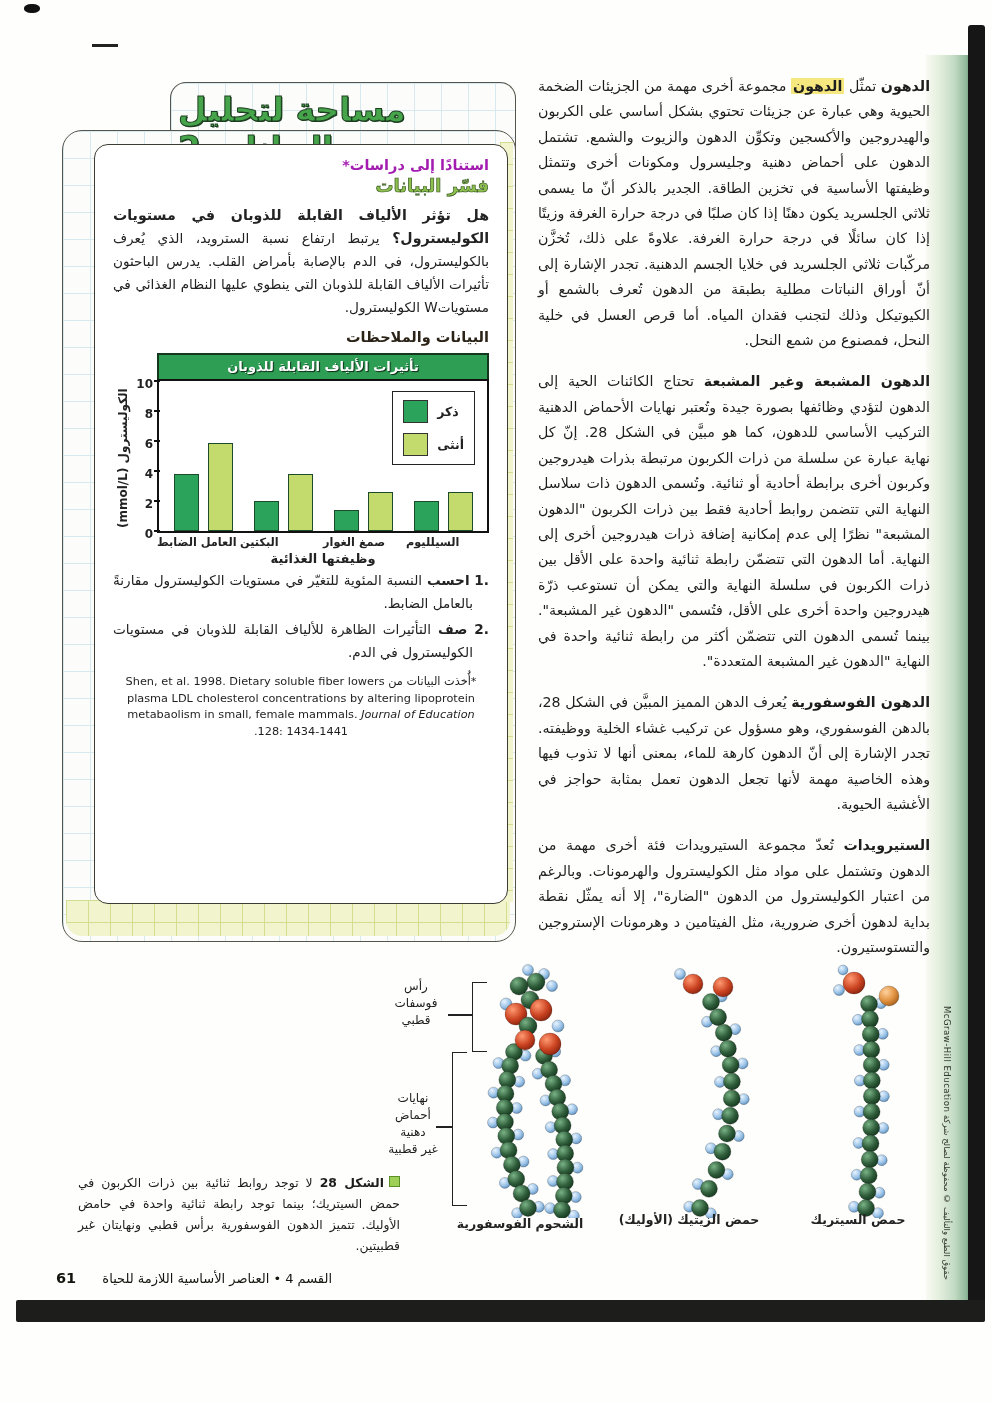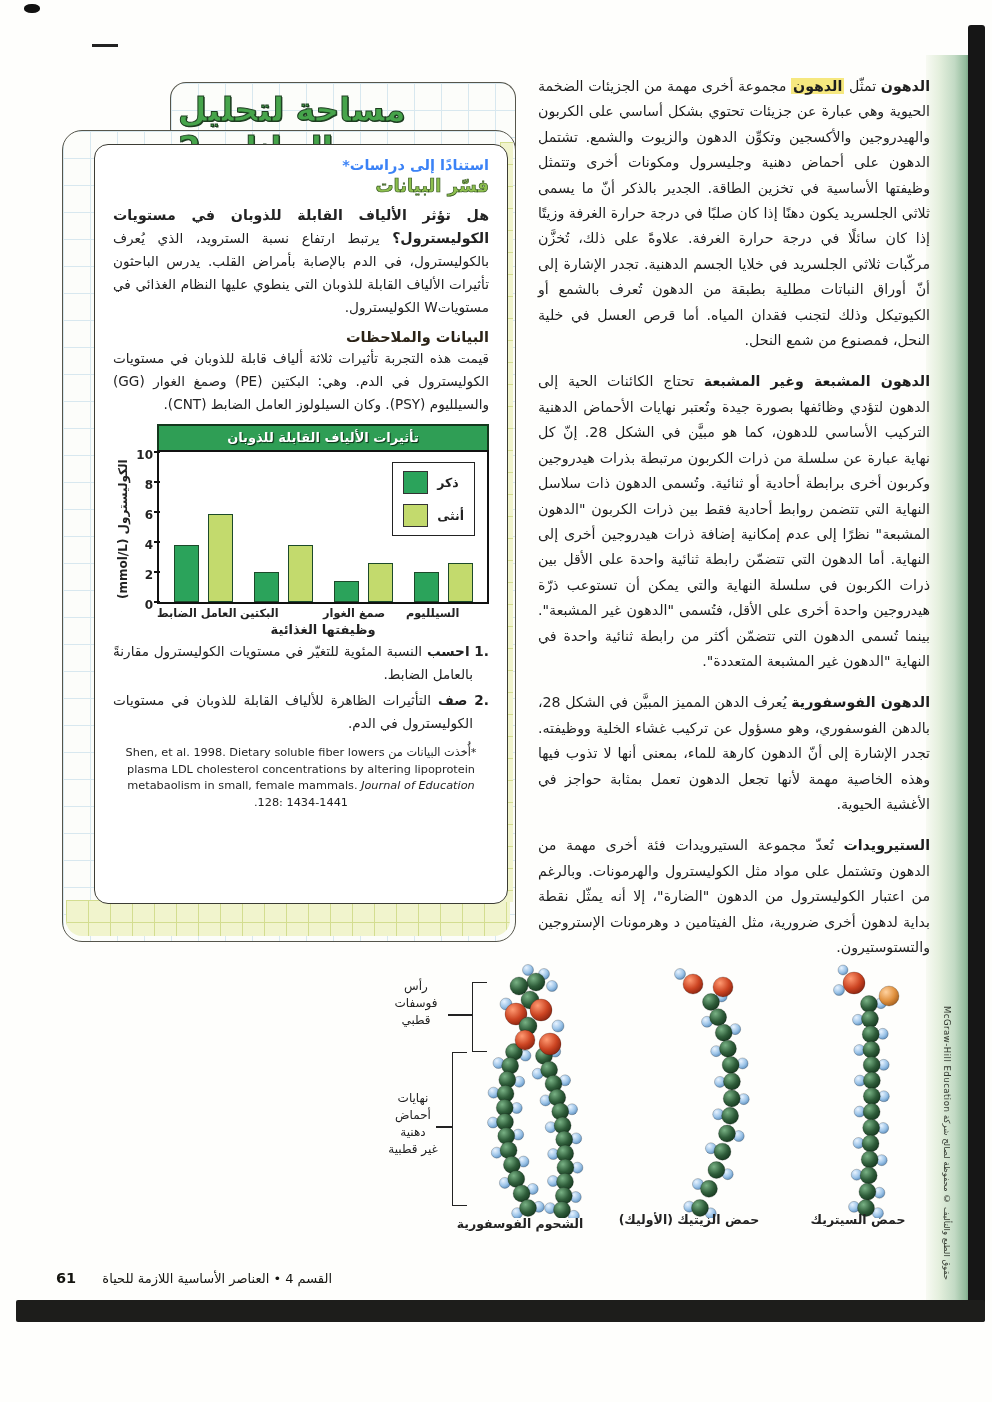--- a/index.html
+++ b/index.html
@@ -24,21 +24,21 @@
      background-image:linear-gradient(#d3dd90 1px,transparent 1px),linear-gradient(90deg,#d3dd90 1px,transparent 1px);
      background-size:22px 22px;}
   .folder-bottom{left:66px;top:900px;width:444px;height:36px;border-radius:0 0 16px 16px;}
   .folder-rightstrip{left:500px;top:142px;width:13px;height:760px;}
   .lab-title{position:absolute;left:178px;top:90px;width:330px;text-align:left;direction:rtl;
      font-size:33px;font-weight:bold;color:#46a44b;-webkit-text-stroke:1px #1d3d20;
      text-shadow:1px 1px 0 #1d3d20;}
   .inner-box{position:absolute;left:94px;top:144px;width:414px;height:760px;background:#fff;
      border:1.6px solid #3c3c34;border-radius:14px;padding:12px 18px 8px;box-sizing:border-box;
      direction:rtl;overflow:hidden;}
-  .kicker{font-size:14.5px;font-weight:bold;color:#3b82f6;}
+  .kicker{font-size:14.5px;font-weight:bold;color:#a21caf;}
   .subtitle{font-size:18px;font-weight:bold;color:#8ec04f;-webkit-text-stroke:.7px #33551f;margin-top:2px;}
   .q-par{font-size:13.6px;line-height:23px;text-align:justify;margin-top:8px;}
   .q-par b{font-size:14.2px;}
   .sec-head{font-size:14.5px;font-weight:bold;color:#2b2317;margin-top:10px;}
   .data-par{font-size:13.6px;line-height:23px;text-align:justify;margin-top:2px;}
   
   .chart{direction:ltr;margin:8px 0 2px 0;}
   .chart-grid{display:flex;}
   .y-label{width:20px;height:150px;margin-top:30px;display:flex;align-items:center;justify-content:center;
      writing-mode:vertical-rl;transform:rotate(180deg);font-size:12px;font-weight:bold;direction:rtl;}
@@ -99,21 +99,20 @@
   <div class="folder"></div>
   <div class="strip-yg folder-bottom"></div>
   <div class="strip-yg folder-rightstrip"></div>
   <div class="lab-title">مساحة لتحليل البيانات 2</div>
 
   <div class="inner-box">
     <div class="kicker">استنادًا إلى دراسات*</div>
     <div class="subtitle">فسّر البيانات</div>
     <div class="q-par"><b>هل تؤثر الألياف القابلة للذوبان في مستويات الكوليسترول؟</b><span> يرتبط ارتفاع نسبة السترويد، الذي يُعرف بالكوليسترول، في الدم بالإصابة بأمراض القلب. يدرس الباحثون تأثيرات الألياف القابلة للذوبان التي ينطوي عليها النظام الغذائي في مستوياتW الكوليسترول.</span></div>
     <div class="sec-head">البيانات والملاحظات</div>
-    <div class="data-par">قيمت هذه التجربة تأثيرات ثلاثة ألياف قابلة للذوبان في مستويات الكوليسترول في الدم. وهي: البكتين (PE) وصمغ الغوار (GG) والسيلليوم (PSY). وكان السيلولوز العامل الضابط (CNT).</div>
 
     <div class="chart">
       <div class="chart-grid">
         <div class="y-label">الكوليسترول (mmol/L)</div>
         <div class="y-axis" id="yticks">
             <div class="ytick" style="bottom: -8px;">0</div>
             <div class="ytick" style="bottom: 22px;">2</div>
             <div class="ytick" style="bottom: 52px;">4</div>
             <div class="ytick" style="bottom: 82px;">6</div>
             <div class="ytick" style="bottom: 112px;">8</div>
@@ -344,18 +343,19 @@
 أحماض
 دهنية
 غير قطبية</div>
   <div class="bracket" style="left:452px;top:1052px;height:152px;"></div>
   <div class="connector" style="left:436px;top:1126px;width:16px;"></div>
 
   <div class="mol-name" style="left:455px;top:1216px;width:130px;">الشحوم الفوسفورية</div>
   <div class="mol-name" style="left:613px;top:1212px;width:152px;">حمض الزيتيك (الأوليك)</div>
   <div class="mol-name" style="left:793px;top:1212px;width:130px;">حمض السيتريك</div>
 
+  <div class="caption"><span class="cap-bullet"></span><b>الشكل 28</b><span> لا توجد روابط ثنائية بين ذرات الكربون في حمض السيتريك؛ بينما توجد رابطة ثنائية واحدة في حامض الأوليك. تتميز الدهون الفوسفورية برأس قطبي ونهايتان غير قطبيتين.</span></div>
 
   <div class="footer">
     <span>القسم 4 • العناصر الأساسية اللازمة للحياة</span>
     <span class="pagenum">61</span>
   </div>
 </div>
 
 </body></html>

